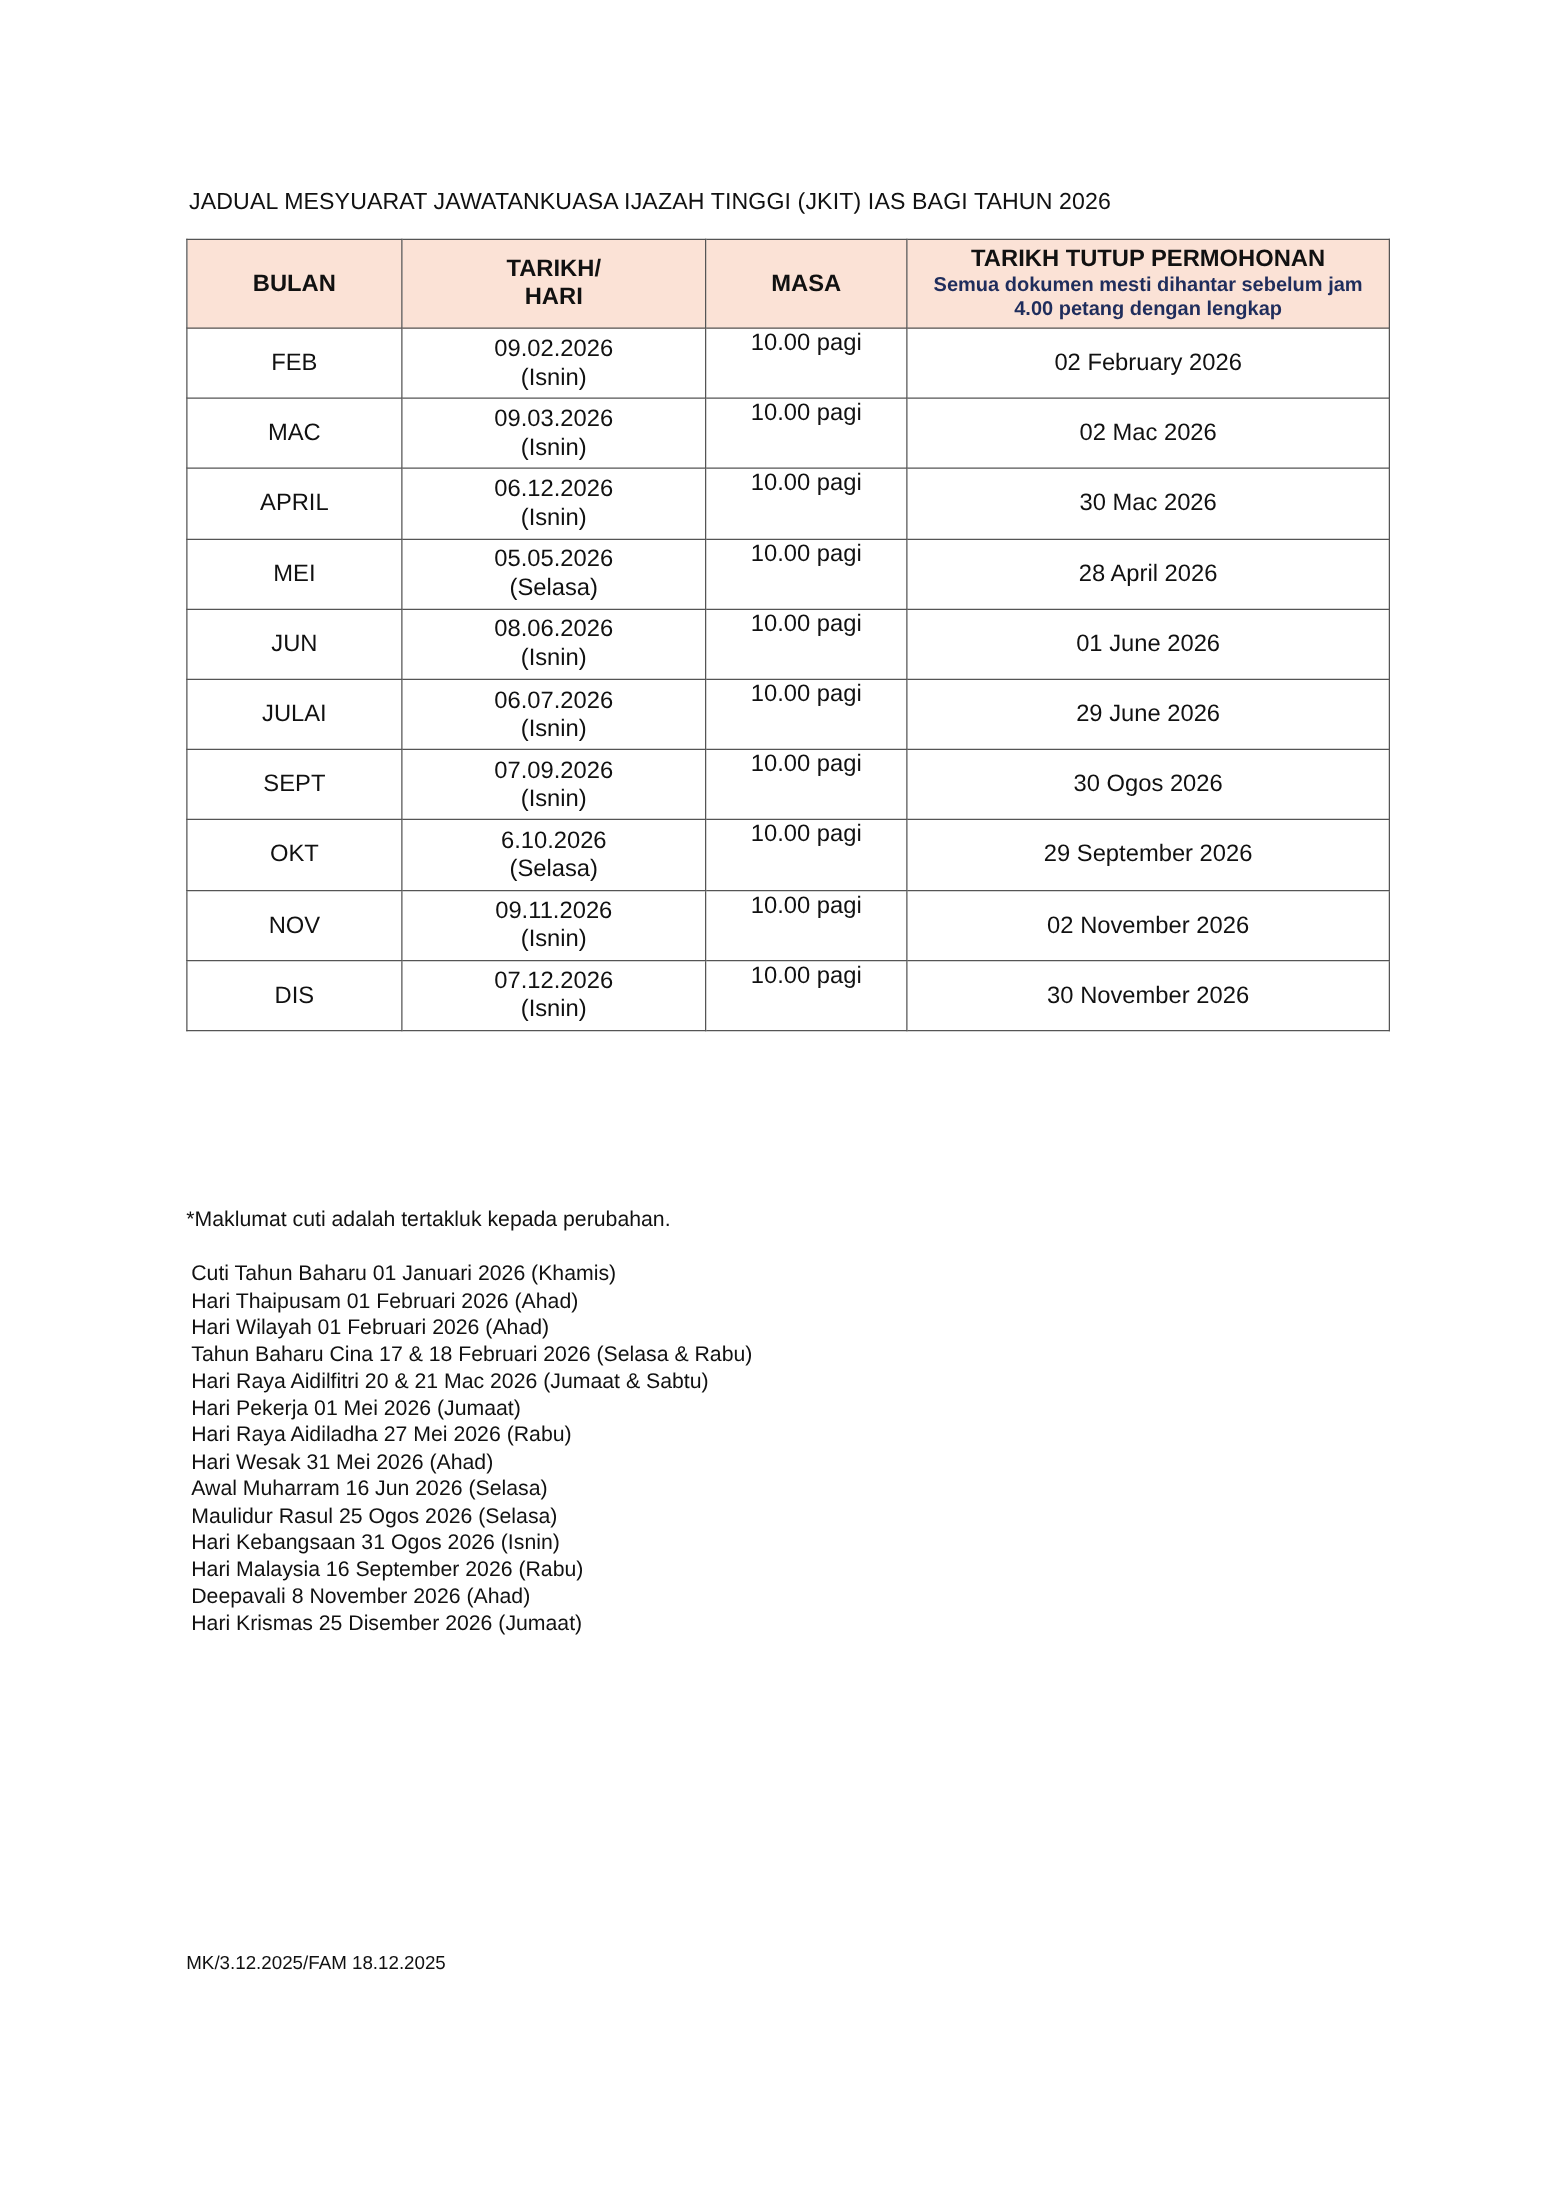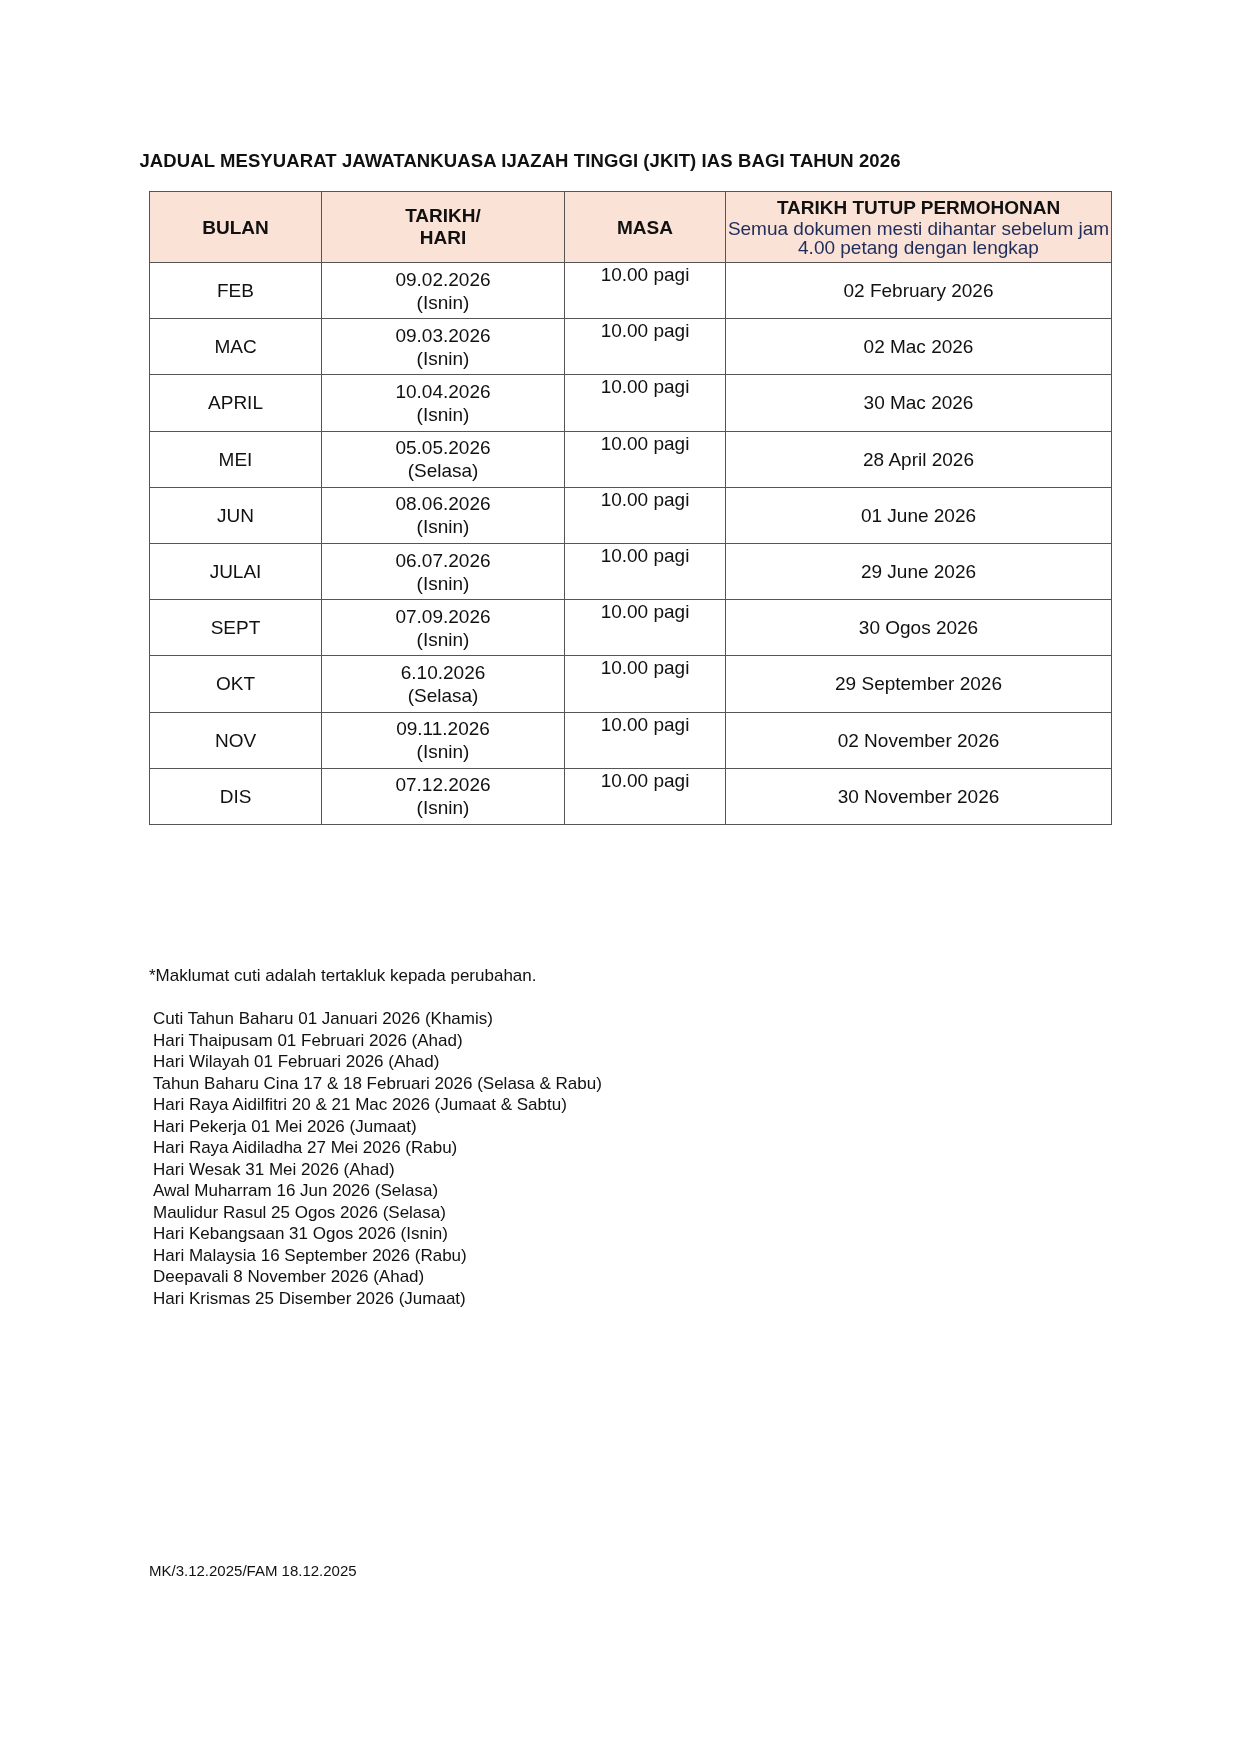--- a/index.html
+++ b/index.html
@@ -1,26 +1,26 @@
 <!DOCTYPE html>
 <html><head>
 <meta charset="utf-8">
 <style>
   html, body { margin: 0; padding: 0; background: #ffffff; }
   body { width: 1241px; height: 1755px; position: relative; overflow: hidden;
          font-family: "Liberation Sans", sans-serif; color: #111; }
   .title { position: absolute; left: 0; width: 1040px; top: 150px; text-align: center;
-           font-weight: bold; font-size: 18.5px; letter-spacing: 0.1px; }
+           font-weight: normal; font-size: 18.5px; letter-spacing: 0.1px; }
   table.schedule { position: absolute; left: 149px; top: 191px; width: 962px;
                    border-collapse: collapse; table-layout: fixed; }
   table.schedule th, table.schedule td { border: 1.3px solid #555; text-align: center;
                    padding: 0; font-size: 19px; line-height: 23px; }
   table.schedule thead th { background: #fbe2d6; height: 70px; font-weight: bold; font-size: 19px; }
   th .main { display: block; font-size: 19px; line-height: 22px; }
-  th .sub { display: block; color: #1f2d5c; font-size: 19px; line-height: 19px; font-weight: normal; }
+  th .sub { display: block; color: #1f2d5c; font-size: 16px; line-height: 19px; font-weight: bold; }
   table.schedule tbody td { height: 55.2px; }
   td.masa { vertical-align: top; padding-top: 4px; }
   td.masa.mid { vertical-align: middle; padding-top: 0; }
   .col1 { width: 172px; } .col2 { width: 243px; } .col3 { width: 161px; } .col4 { width: 386px; }
   .note { position: absolute; left: 149px; top: 966px; font-size: 17px; }
   ul.holidays { position: absolute; left: 149px; top: 1004px; margin: 4px; padding: 0; list-style: none;
                 font-size: 17px; line-height: 21.5px; }
   .ref { position: absolute; left: 149px; top: 1562px; font-size: 15px; }
 </style>
 </head>
@@ -65,21 +65,21 @@
         <td>
           <div>09.03.2026</div>
           <div>(Isnin)</div>
         </td>
         <td class="masa">10.00 pagi</td>
         <td>02 Mac 2026</td>
       </tr>
       <tr>
         <td>APRIL</td>
         <td>
-          <div>10.04.2026</div>
+          <div>06.12.2026</div>
           <div>(Isnin)</div>
         </td>
         <td class="masa">10.00 pagi</td>
         <td>30 Mac 2026</td>
       </tr>
       <tr>
         <td>MEI</td>
         <td>
           <div>05.05.2026</div>
           <div>(Selasa)</div>

